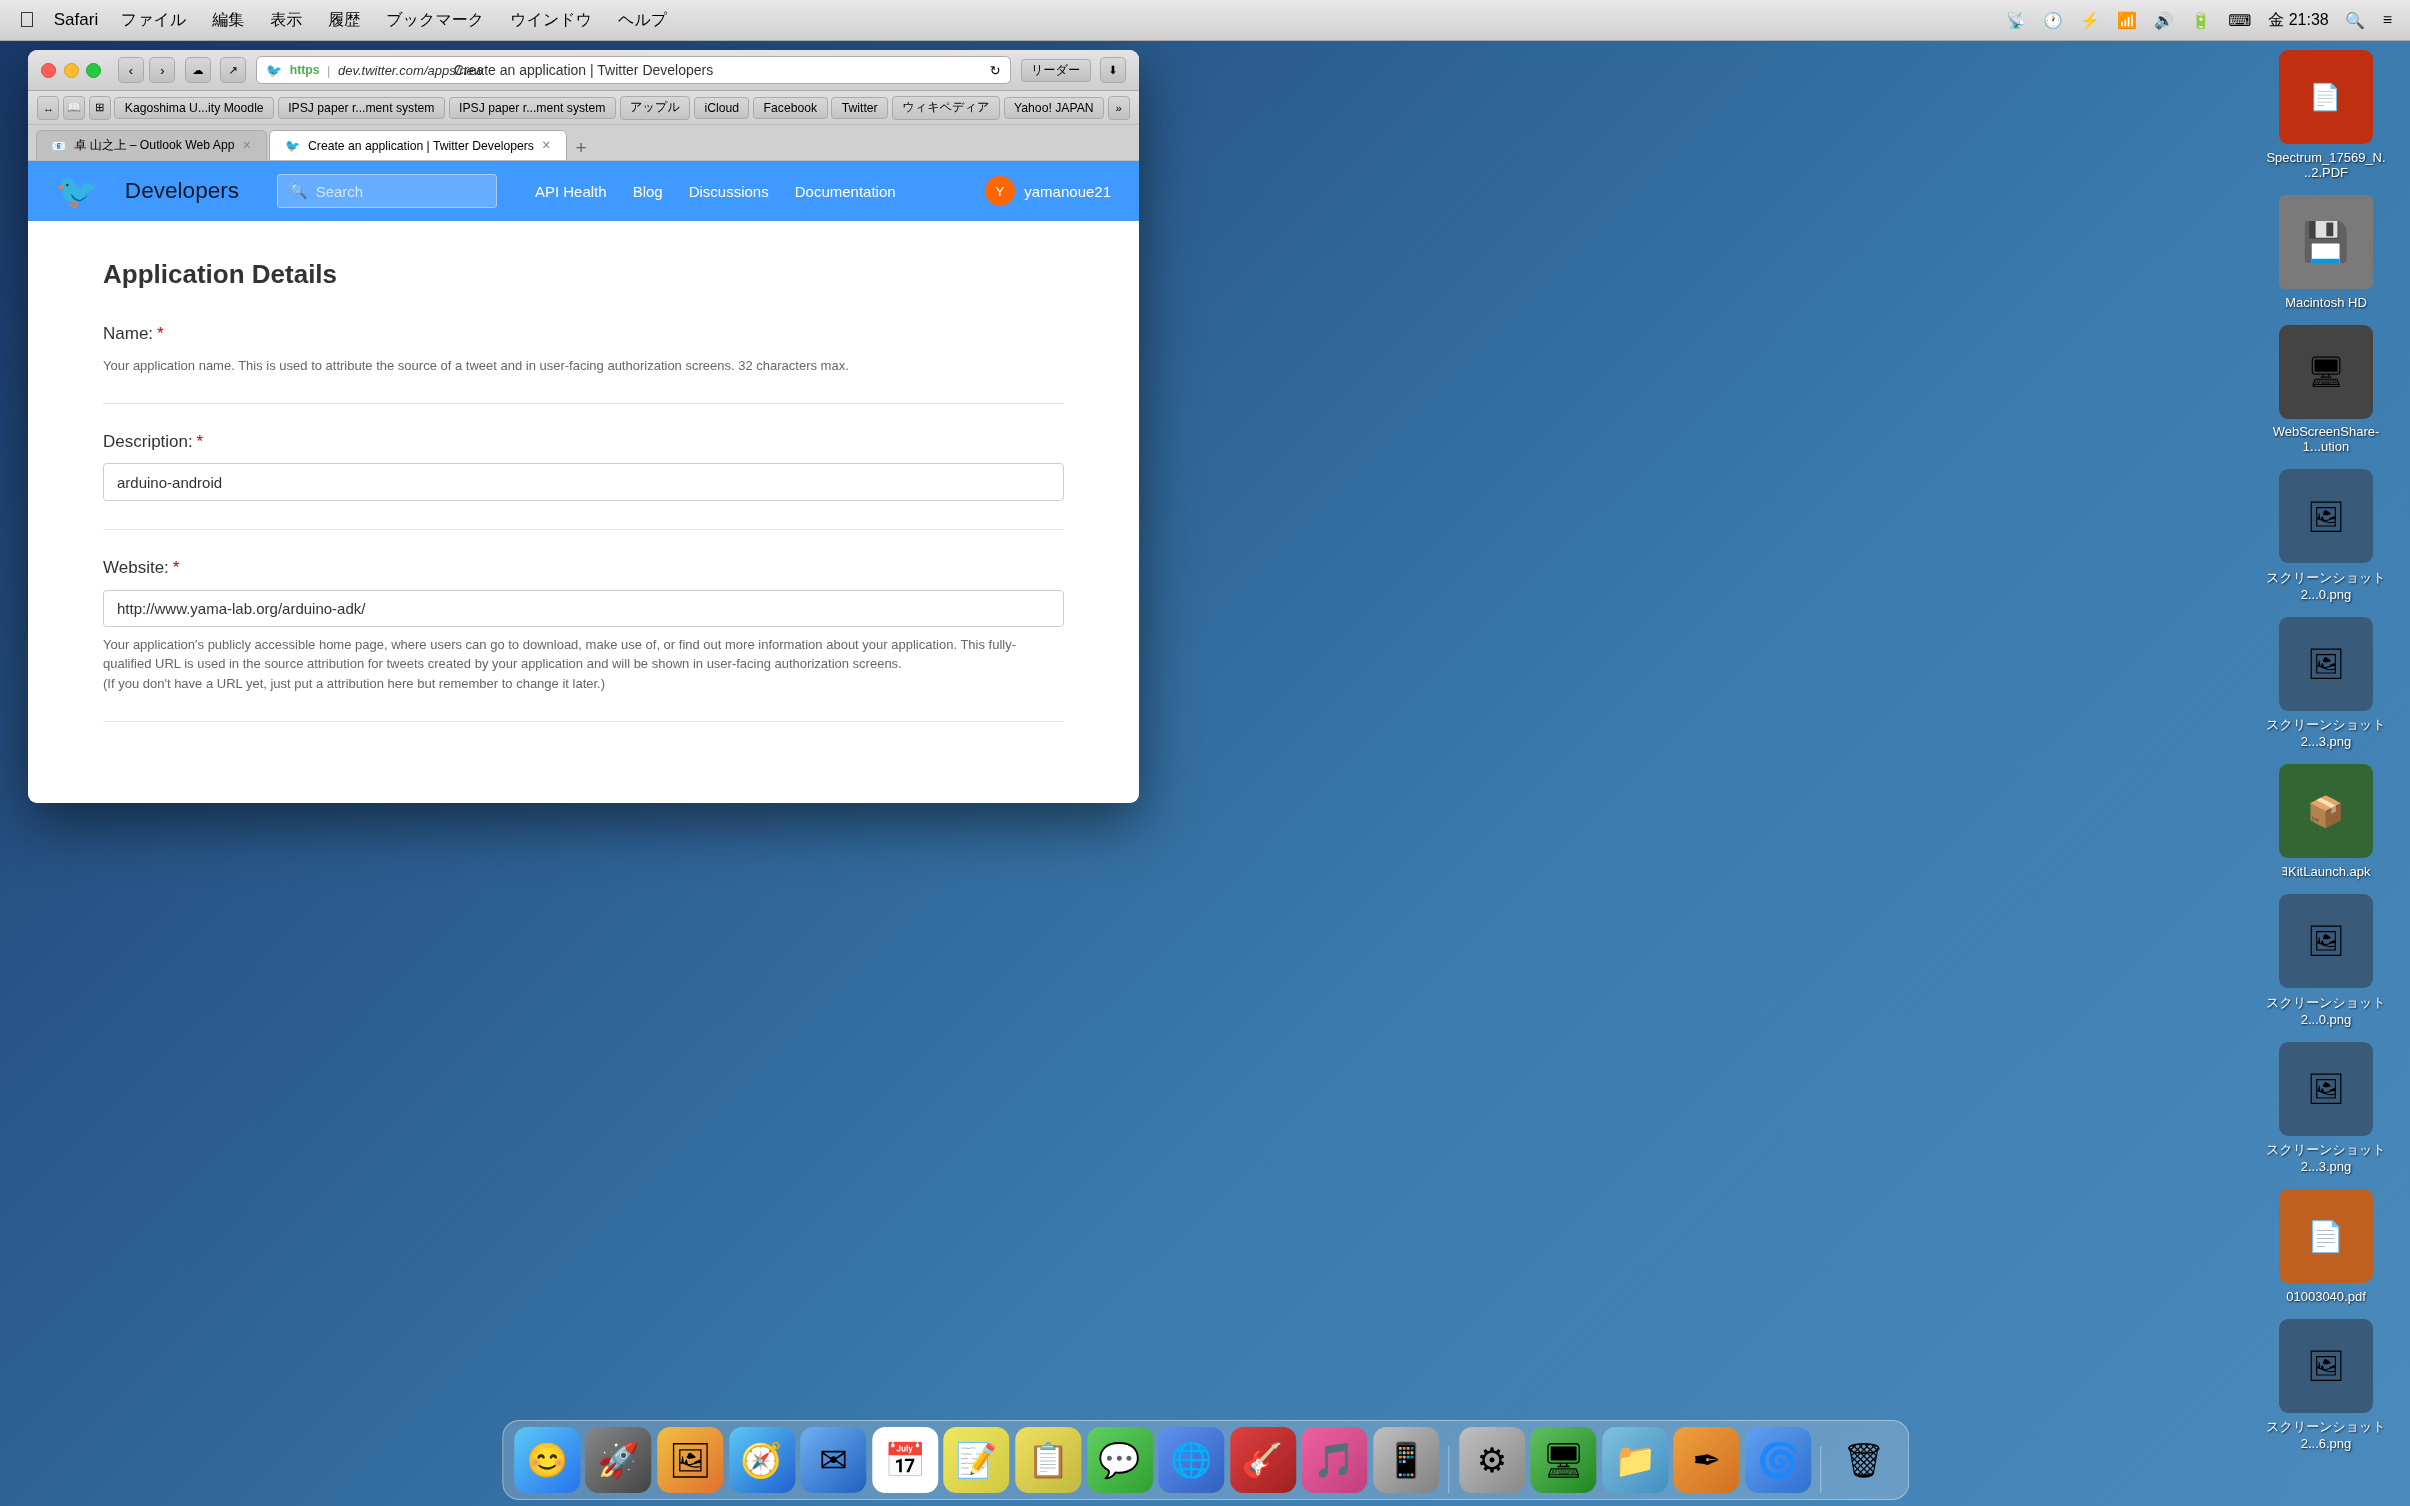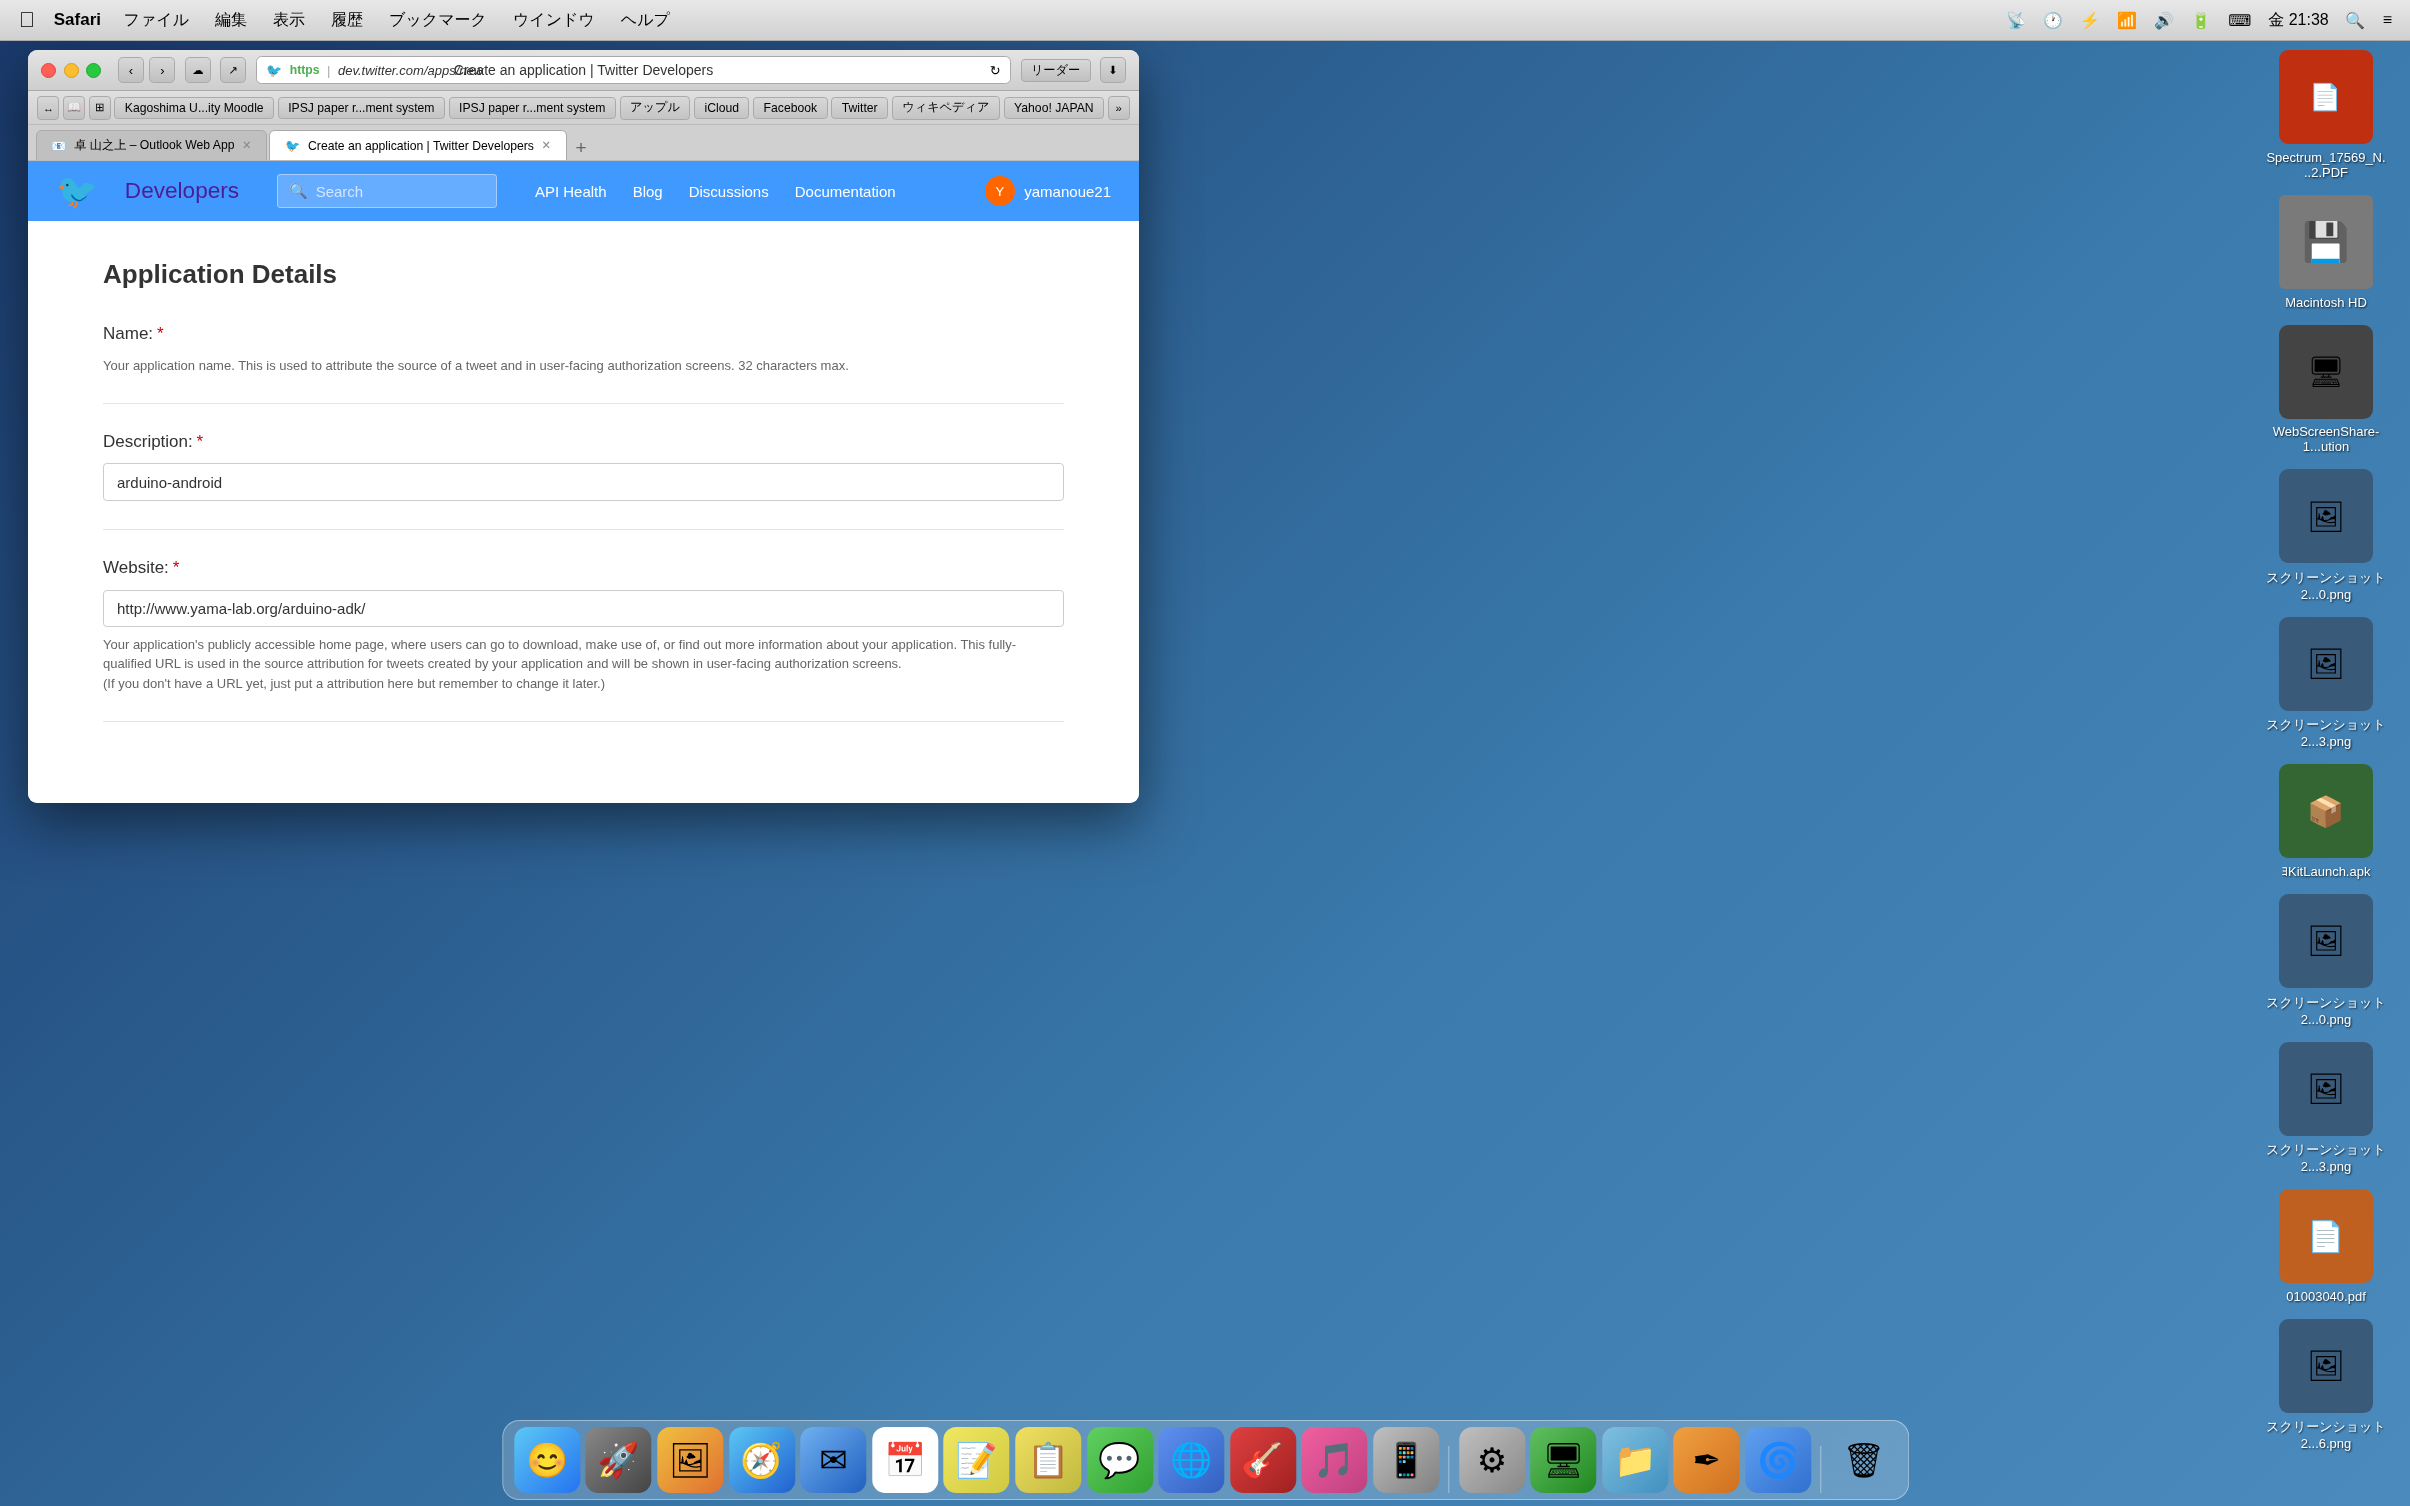--- a/index.html
+++ b/index.html
@@ -5,21 +5,21 @@
     * { margin: 0; padding: 0; box-sizing: border-box; }
     body { width: 2411px; height: 1507px; background: #1a3a5c; font-family: -apple-system, 'Helvetica Neue', Arial, sans-serif; overflow: hidden; position: relative; }
 
     
     .menubar {
       width: 100%; height: 41px; background: linear-gradient(to bottom, #e8e8e8, #d0d0d0);
       display: flex; align-items: center; padding: 0 19px;
       border-bottom: 0.9px solid #aaa; position: relative; z-index: 100;
     }
     .menubar-apple { font-size: 21px; margin-right: 19px; }
-    .menubar-app { font-weight: bold; font-size: 17px; margin-right: 22.6px; }
+    .menubar-app { font-weight: normal; font-size: 17px; margin-right: 22.6px; }
     .menubar-items { display: flex; gap: 26px; font-size: 16px; }
     .menubar-right { margin-left: auto; display: flex; align-items: center; gap: 17px; font-size: 16px; }
     .menubar-time { font-size: 16px; font-weight: 500; }
 
     
     .desktop { position: absolute; top: 41px; left: 0; right: 0; bottom: 0; }
 
     
     .desktop-icons { position: absolute; right: 19px; top: 9.4px; display: flex; flex-direction: column; gap: 15px; width: 132px; }
     .desktop-icon { display: flex; flex-direction: column; align-items: center; gap: 5.6px; cursor: pointer; }
@@ -80,21 +80,21 @@
 
     
     .browser-content { flex: 1; overflow-y: auto; background: white; }
 
     
     .twitter-header {
       background: #4099FF; padding: 0 28px;
       display: flex; align-items: center; height: 60px; gap: 19px;
     }
     .twitter-logo { color: white; font-size: 34px; margin-right: 7.5px; }
-    .twitter-brand { color: #4c1d95; font-size: 22.6px; font-weight: 300; margin-right: 19px; }
+    .twitter-brand { color: #0f172a; font-size: 22.6px; font-weight: 300; margin-right: 19px; }
     .twitter-search {
       display: flex; align-items: center;
       background: rgba(255,255,255,0.2); border: 0.9px solid rgba(255,255,255,0.4);
       border-radius: 3.8px; padding: 0 11.3px; height: 34px; gap: 7.5px;
     }
     .twitter-search input { background: transparent; border: none; outline: none; color: white; font-size: 15px; width: 169px; }
     .twitter-search input::placeholder { color: rgba(255,255,255,0.7); }
     .search-icon { color: rgba(255,255,255,0.7); font-size: 15px; }
     .header-nav { display: flex; align-items: center; gap: 26px; margin-left: 19px; }
     .header-nav a { color: white; text-decoration: none; font-size: 15px; }

